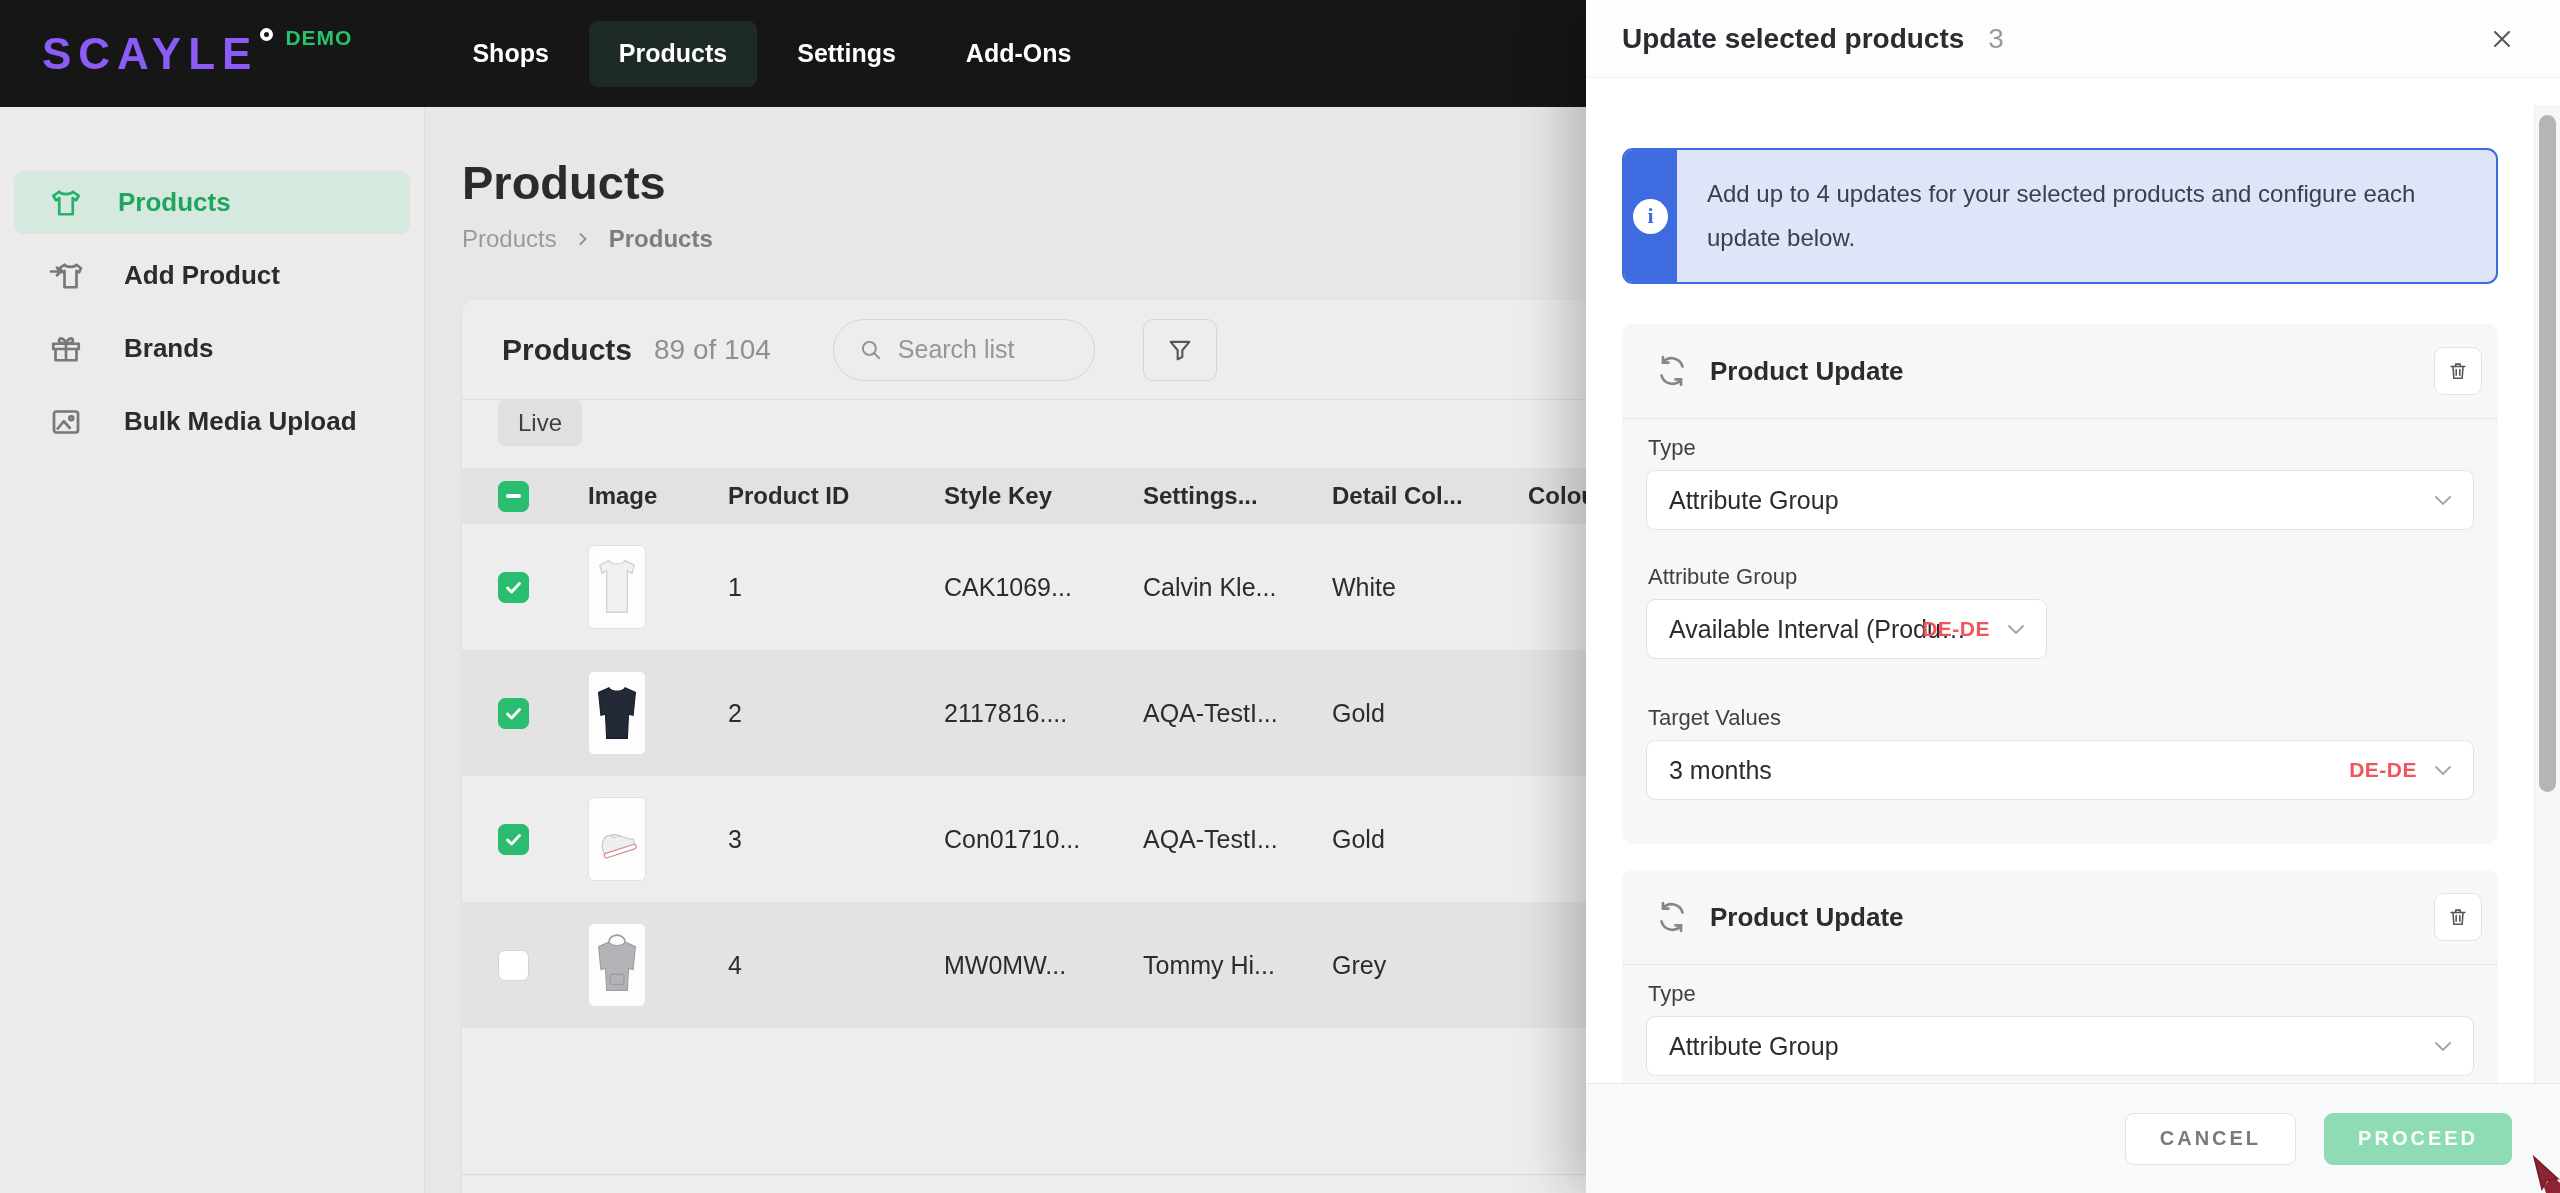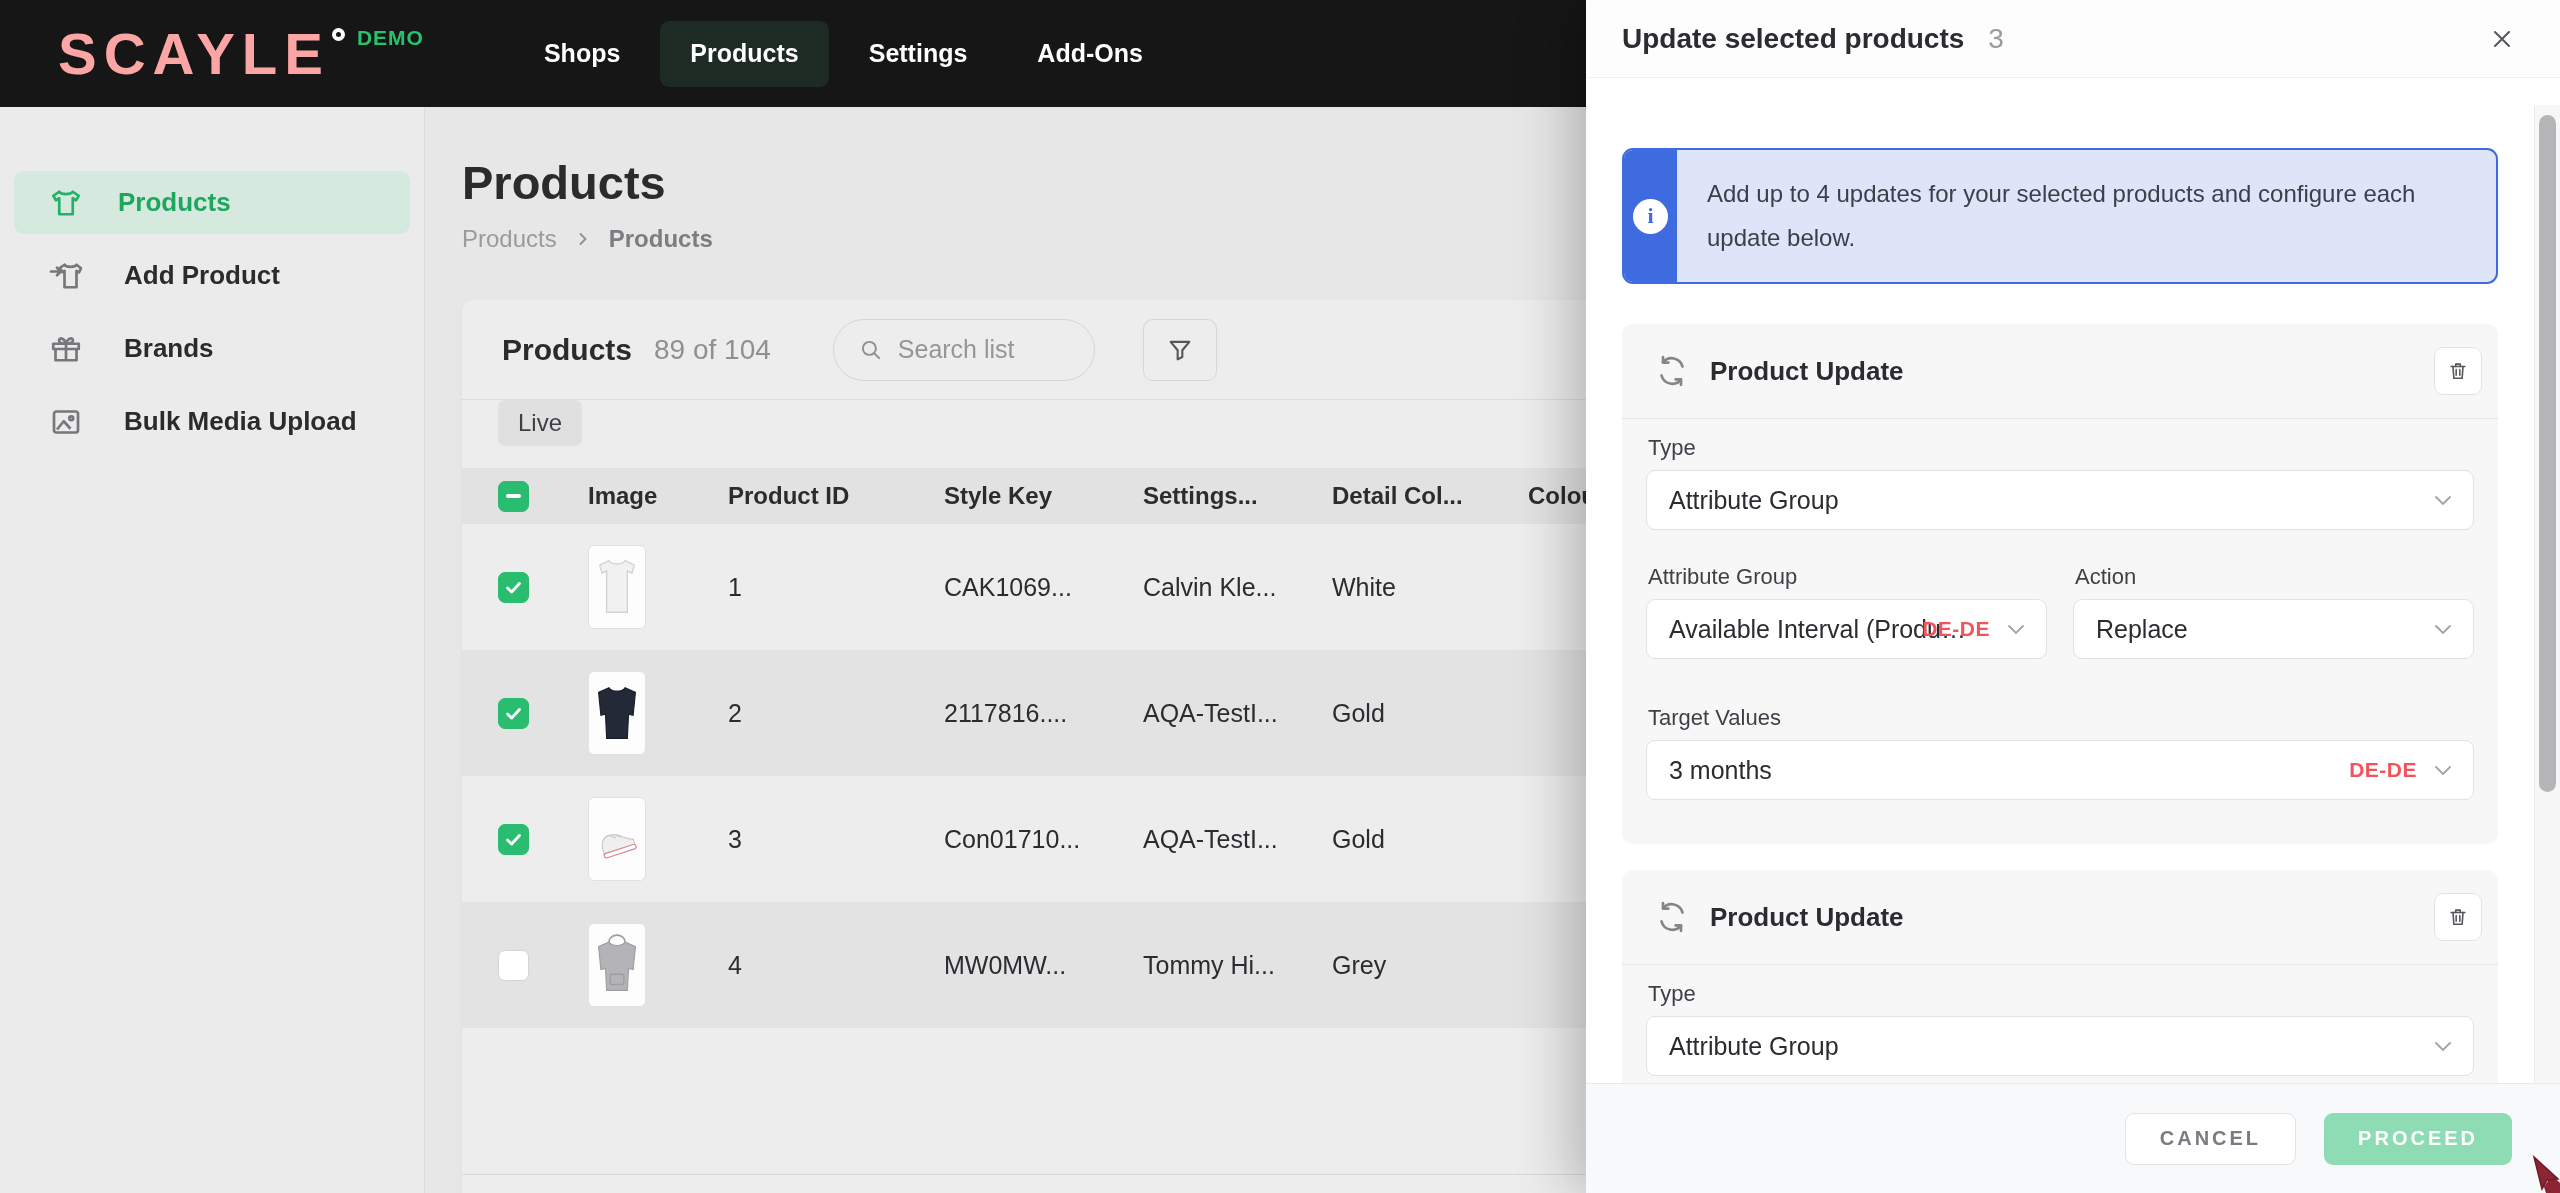--- a/index.html
+++ b/index.html
@@ -2,21 +2,21 @@
 <html><head>
 <meta charset="utf-8">
 <style>
   * { margin:0; padding:0; box-sizing:border-box; }
   html,body { width:2560px; height:1193px; overflow:hidden; }
   body { font-family:"Liberation Sans", sans-serif; background:#e7e7e7; position:relative; }
 
   
   .topbar { position:absolute; left:0; top:0; width:2560px; height:107px; background:#161617; display:flex; align-items:center; }
   .logo { display:flex; align-items:flex-start; margin-left:42px; }
-  .logo-text { color:#fca5a5; font-size:58px; font-weight:800; letter-spacing:7px; line-height:64px;margin-left:16px; }
+  .logo-text { color:#8b5cf6; font-size:44px; font-weight:800; letter-spacing:7px; line-height:64px; }
   .logo-deg { width:13px; height:13px; border:4px solid #ffffff; border-radius:50%; margin:6px 0 0 2px; }
   .logo-demo { color:#27c36c; font-size:21px; font-weight:800; letter-spacing:1px; margin:4px 0 0 12px; }
   .topnav { display:flex; align-items:center; gap:10px; margin-left:90px; }
   .topnav-item { color:#ffffff; font-size:25px; font-weight:700; padding:0 30px; height:66px; display:flex; align-items:center; border-radius:9px; cursor:pointer; }
   .topnav-item.active { background:#1d2b24; }
 
   
   .sidebar { position:absolute; left:0; top:107px; width:425px; height:1086px; background:#ebebeb; border-right:1px solid #dcdcdc; padding-top:60px; }
   .side-item { display:flex; align-items:center; gap:34px; height:63px; margin:4px 14px; padding-left:34px; border-radius:10px; color:#2b2b2e; font-size:26px; font-weight:700; cursor:pointer; }
   .side-item .s-icon { width:36px; height:36px; color:#77777c; flex:0 0 auto; }
@@ -341,29 +341,20 @@
           <div>
             <div class="field-label">Attribute Group</div>
             <div class="select">
               <span class="select-text">Available Interval (Product...</span>
               <span class="tag">DE-DE</span>
               <svg class="chev" viewBox="0 0 24 24" fill="none" stroke="currentColor" stroke-width="1.8" stroke-linecap="round">
                   <path d="M5 9 L12 16 L19 9"></path>
                 </svg>
             </div>
           </div>
-          <div>
-            <div class="field-label">Action</div>
-            <div class="select">
-              <span class="select-text">Replace</span>
-              <svg class="chev" viewBox="0 0 24 24" fill="none" stroke="currentColor" stroke-width="1.8" stroke-linecap="round">
-                  <path d="M5 9 L12 16 L19 9"></path>
-                </svg>
-            </div>
-          </div>
         </div>
 
         <div class="field-label gap-lg">Target Values</div>
         <div class="select">
           <span class="select-text">3 months</span>
           <span class="tag no-overlap">DE-DE</span>
           <svg class="chev" viewBox="0 0 24 24" fill="none" stroke="currentColor" stroke-width="1.8" stroke-linecap="round">
               <path d="M5 9 L12 16 L19 9"></path>
             </svg>
         </div>

